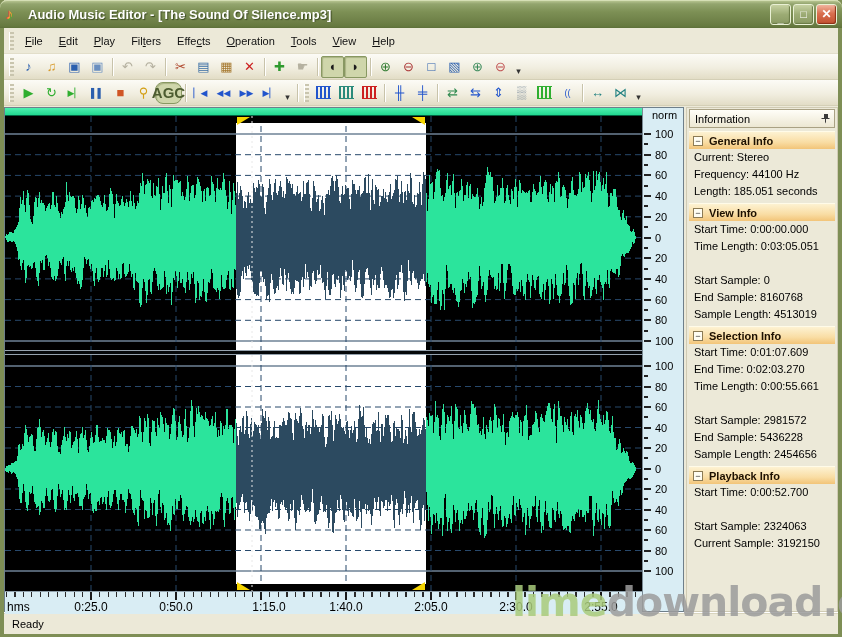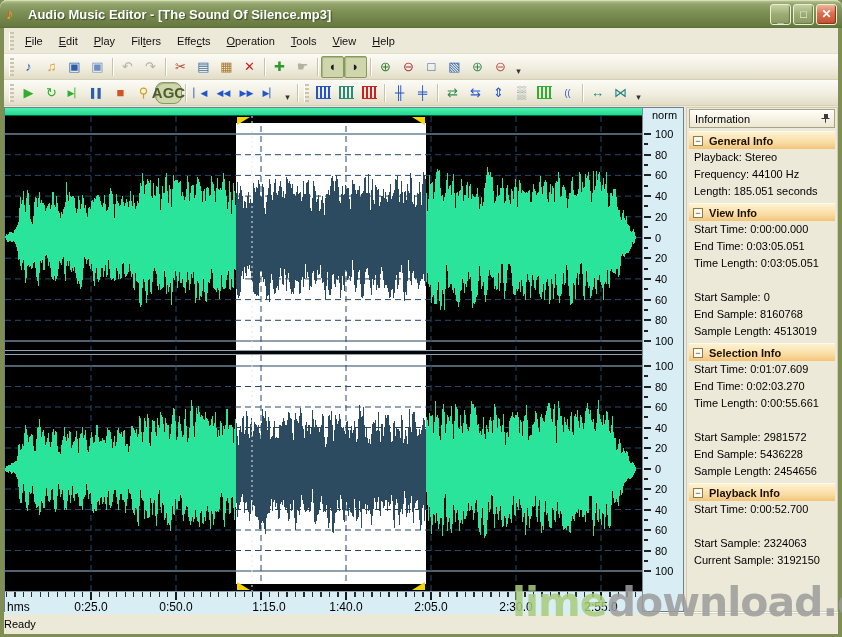--- a/index.html
+++ b/index.html
@@ -137,21 +137,21 @@
   .collapse-box {
     width: 10px; height: 10px; border: 1px solid #8c7b55; background: #fffdf2;
     font-size: 9px; line-height: 8px; text-align: center; color: #333;
     margin-right: 6px; font-weight: normal;
   }
   .info-item { height: 17px; line-height: 17px; padding-left: 5px; color: #000; white-space: nowrap; }
   
   #statusbar {
     height: 22px; background: #ece9d8; border-top: 1px solid #fff;
     box-shadow: inset 0 1px 0 #d8d4be;
-    display: flex; align-items: center; font-size: 11px; color: #000;
+    display: flex; align-items: center; padding-left: 8px; font-size: 11px; color: #000;
   }
   
   #watermark {
     position: absolute; left: 508px; top: 578px; z-index: 99;
     font-size: 41px; font-weight: bold; letter-spacing: -1px;
     opacity: 0.85; white-space: nowrap; pointer-events: none;
     font-family: "DejaVu Sans", sans-serif;
   }
 </style>
 </head>
@@ -500,29 +500,28 @@
         <span>Information</span>
         <svg width="11" height="11" viewBox="0 0 11 11">
             <path d="M4 1h4v4h1.5v1H6v4.4L5 9V6H1.5V5H4z" fill="#3a3a3a"></path>
           </svg>
       </div>
       <div id="info-sections">
           <div class="section-header">
             <span class="collapse-box">−</span>
             <span>General Info</span>
           </div>
-          <div class="info-item">Playback: Stereo</div>
+          <div class="info-item">Current: Stereo</div>
           <div class="info-item">Frequency: 44100 Hz</div>
           <div class="info-item">Length: 185.051 seconds</div>
           <div class="section-header">
             <span class="collapse-box">−</span>
             <span>View Info</span>
           </div>
           <div class="info-item">Start Time: 0:00:00.000</div>
-          <div class="info-item">End Time: 0:03:05.051</div>
           <div class="info-item">Time Length: 0:03:05.051</div>
           <div class="info-item"></div>
           <div class="info-item">Start Sample: 0</div>
           <div class="info-item">End Sample: 8160768</div>
           <div class="info-item">Sample Length: 4513019</div>
           <div class="section-header">
             <span class="collapse-box">−</span>
             <span>Selection Info</span>
           </div>
           <div class="info-item">Start Time: 0:01:07.609</div>

